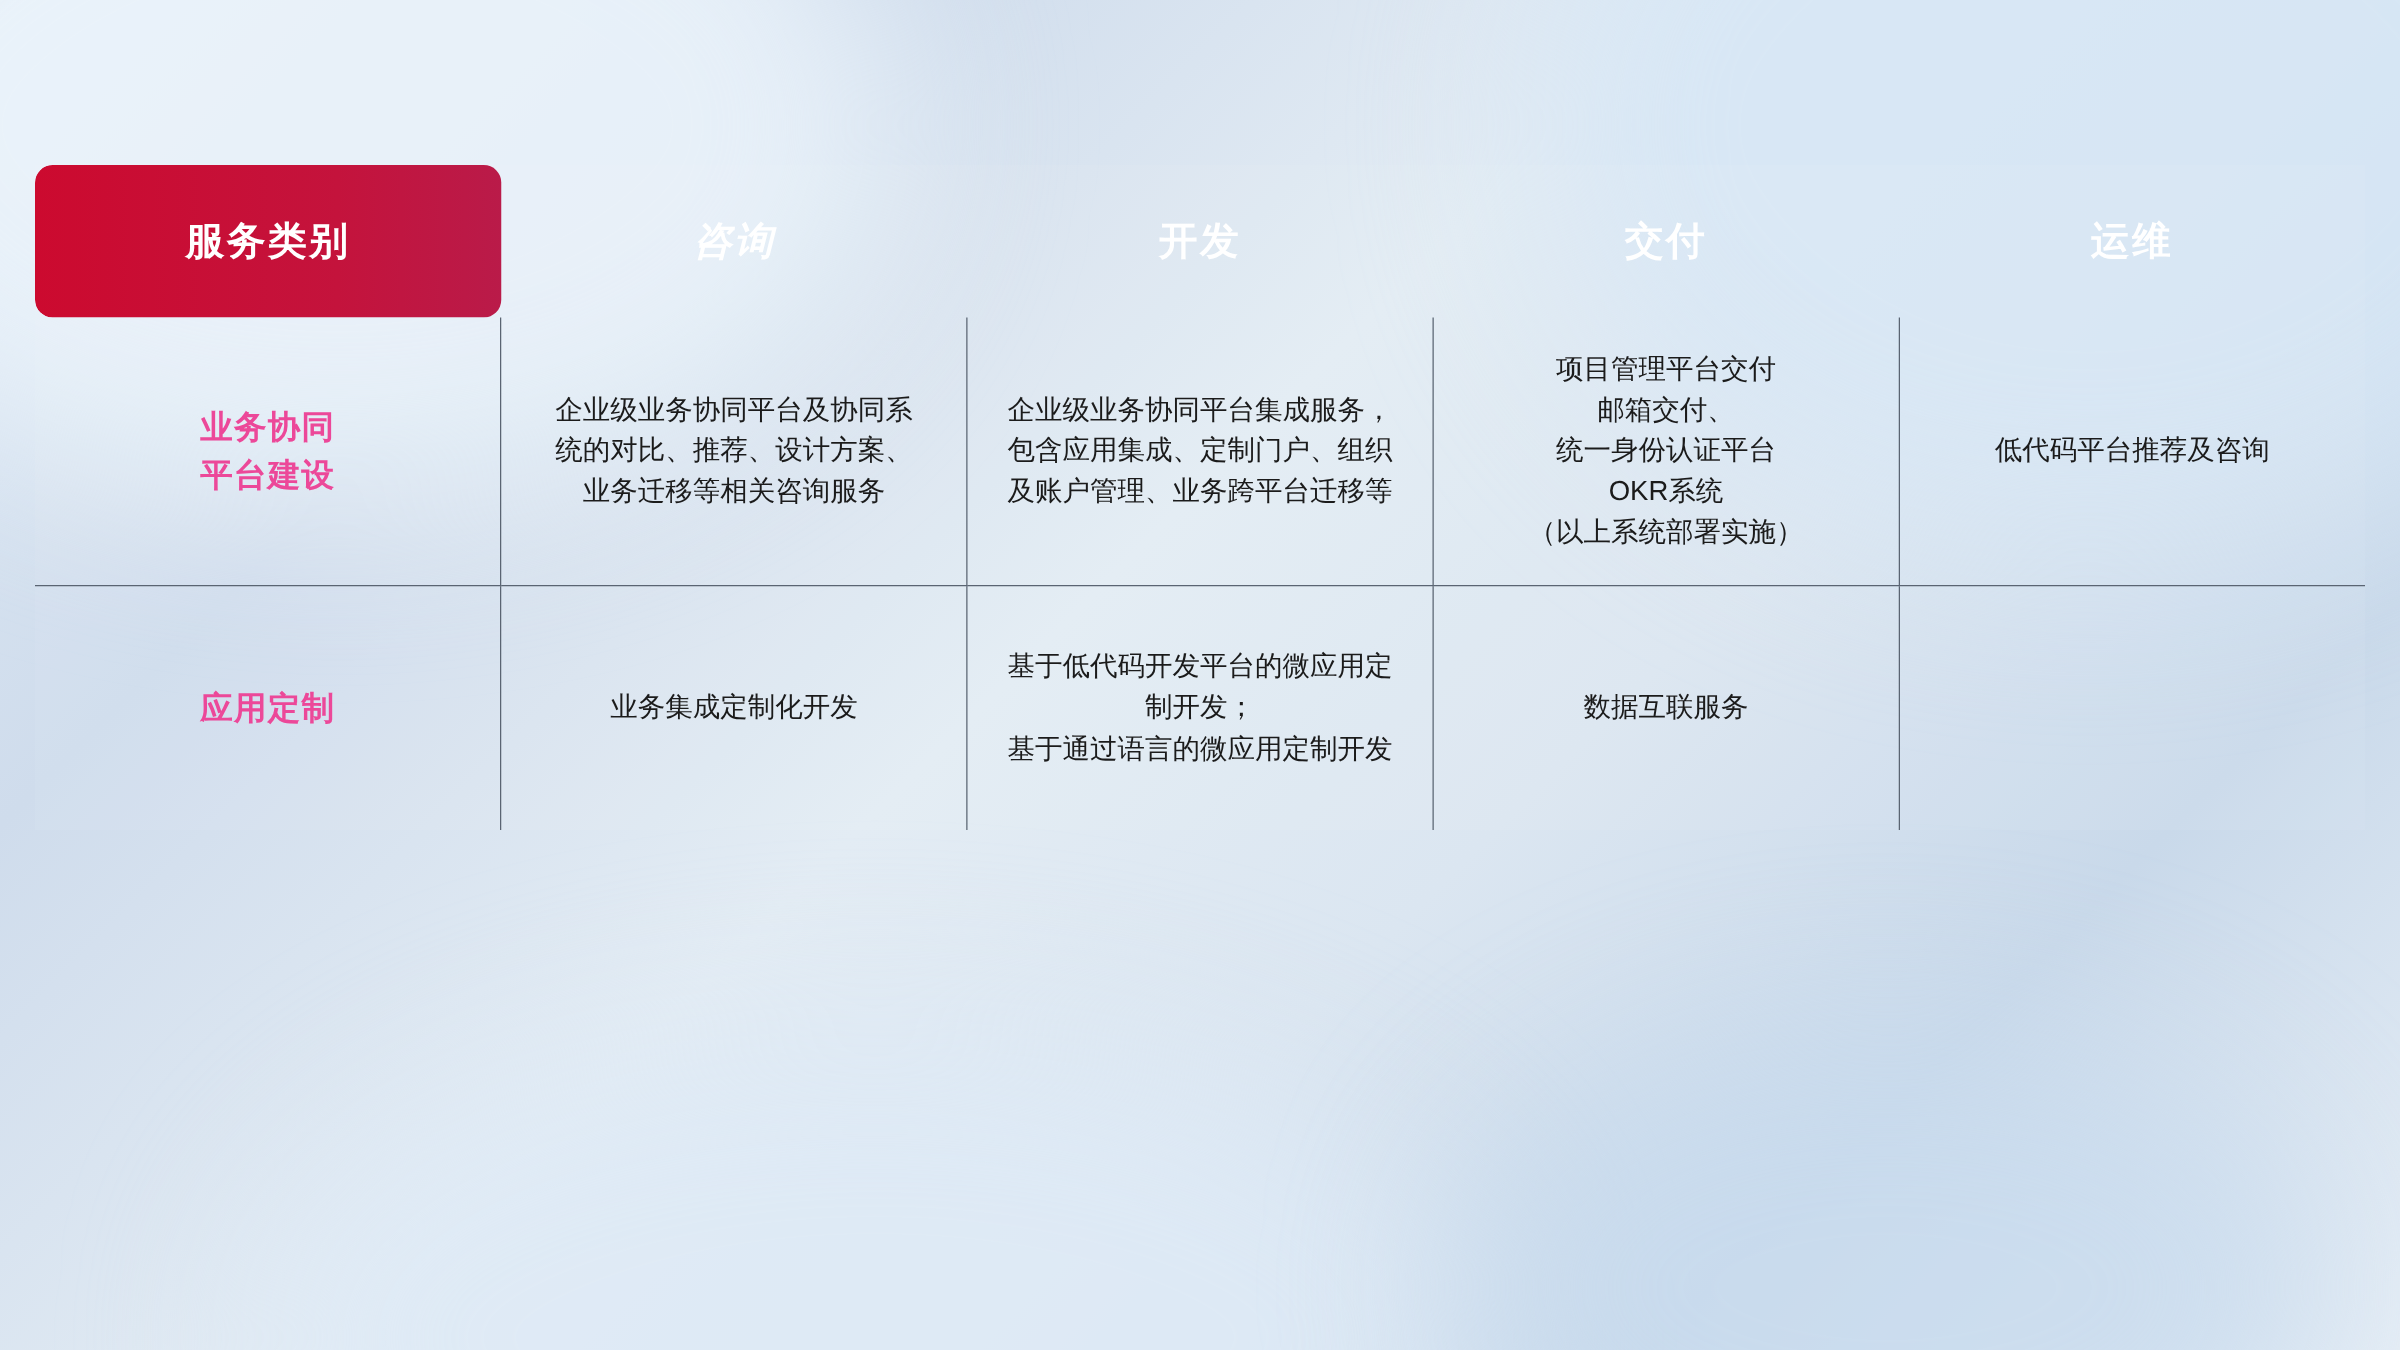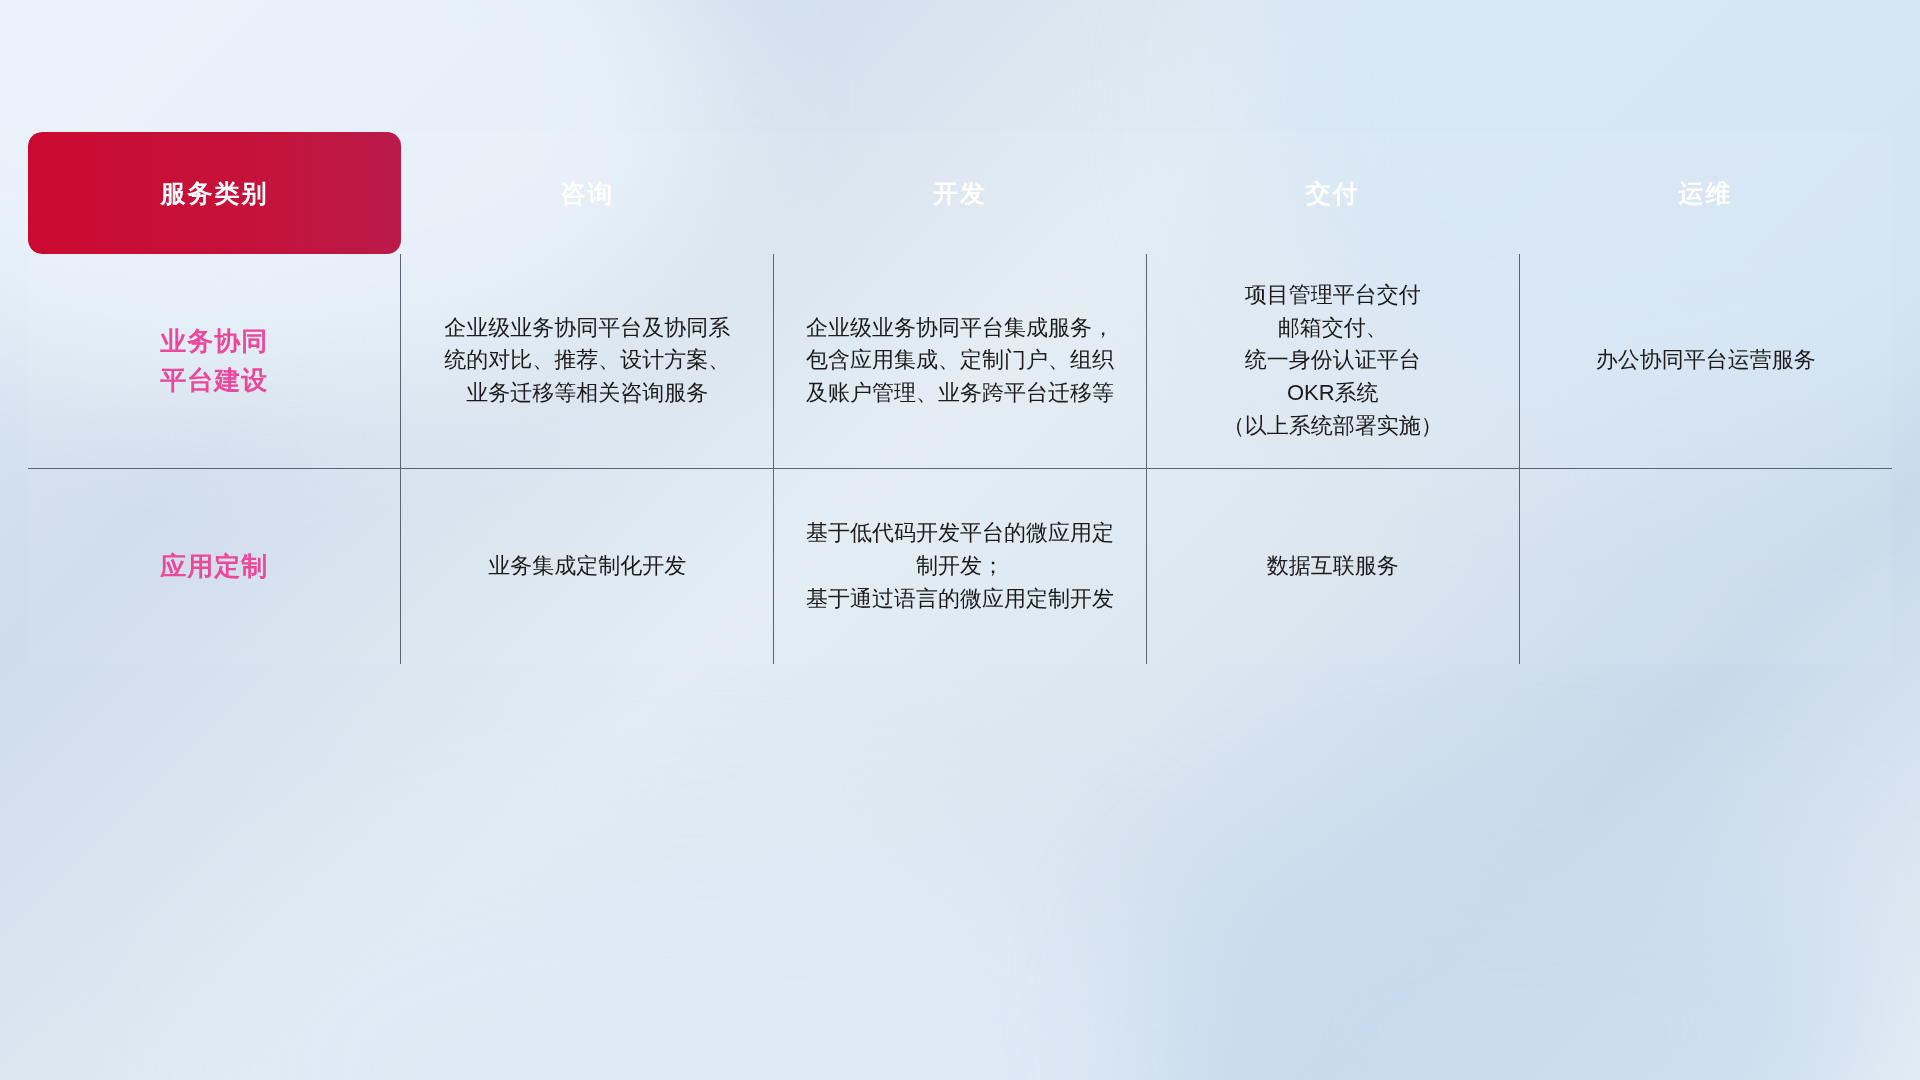--- a/index.html
+++ b/index.html
@@ -37,21 +37,21 @@
     border-collapse: collapse;
     table-layout: fixed;
     background: rgba(255,255,255,0.06);
   }
   
   thead tr {
     height: 122px;
   }
   thead th {
     color: #ffffff;
-    font-size: 25px;
+    font-size: 31px;
     font-weight: bold;
     letter-spacing: 2px;
     text-align: center;
     border: none;
     position: relative;
   }
   .header-bg {
     position: absolute;
     left: 0; right: 0; top: 0;
     height: 122px;
@@ -114,21 +114,21 @@
   <table class="svc-table">
     <thead>
       <tr>
         <th>
           <span class="hdr-shell">
               <span class="header-bg" style="width:1864px;"></span>
             </span>
           <span style="position:relative;z-index:1;">服务类别</span>
         </th>
         <th>
-          <span style="position:relative;z-index:1;">咨询</span>
+          <span style="position:relative;z-index:1;font-style:italic;">咨询</span>
         </th>
         <th>
           <span style="position:relative;z-index:1;">开发</span>
         </th>
         <th>
           <span style="position:relative;z-index:1;">交付</span>
         </th>
         <th>
           <span style="position:relative;z-index:1;margin-top:27px;">运维</span>
         </th>
@@ -142,21 +142,21 @@
 统的对比、推荐、设计方案、
 业务迁移等相关咨询服务</td>
         <td class="cell-multiline">企业级业务协同平台集成服务，
 包含应用集成、定制门户、组织
 及账户管理、业务跨平台迁移等</td>
         <td class="cell-multiline">项目管理平台交付
 邮箱交付、
 统一身份认证平台
 OKR系统
 （以上系统部署实施）</td>
-        <td class="cell-multiline">办公协同平台运营服务</td>
+        <td class="cell-multiline">低代码平台推荐及咨询</td>
       </tr>
       <tr class="row3">
         <td class="cell-multiline">应用定制</td>
         <td class="cell-multiline">业务集成定制化开发</td>
         <td class="cell-multiline">基于低代码开发平台的微应用定
 制开发；
 基于通过语言的微应用定制开发</td>
         <td class="cell-multiline">数据互联服务</td>
         <td class="cell-multiline"></td>
       </tr>

